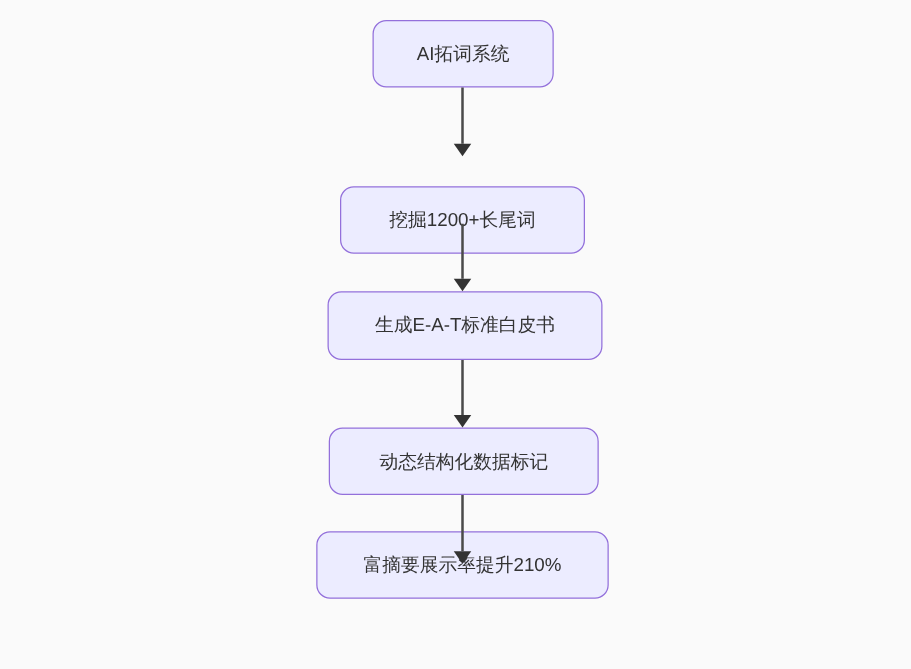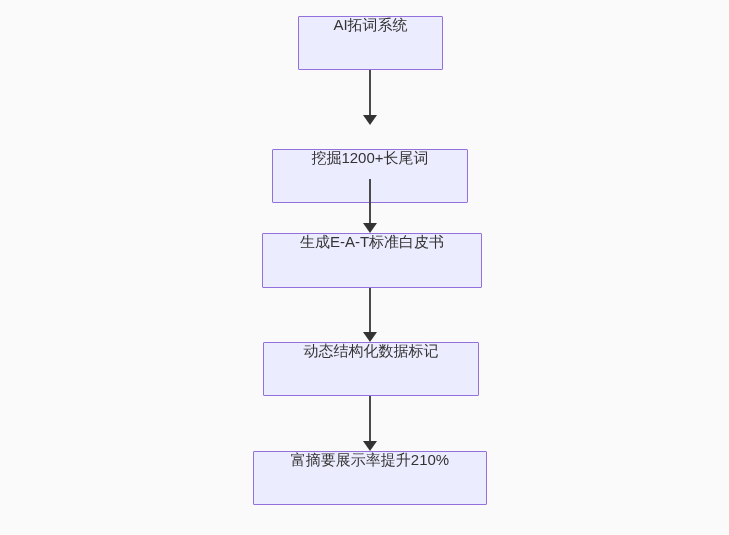--- a/index.html
+++ b/index.html
@@ -18,22 +18,23 @@
     position: absolute;
     left: 0; top: 0;
     width: 729px;
     height: 535px;
   }
   .node {
     position: absolute;
     box-sizing: border-box;
     background: #ececff;
     border: 1.5px solid #9370db;
-    border-radius: 1px;
+    border-radius: 11px;
     display: flex;
+    align-items: center;
     justify-content: center;
     color: #333333;
     font-size: 15px;
     line-height: 1;
     white-space: nowrap;
   }
   .arrow {
     position: absolute;
     width: 14px;
     display: flex;
@@ -67,21 +68,21 @@
   </div>
 
   <div class="node" style="left:263px; top:342px; width:216px; height:54px;">
     <span>动态结构化数据标记</span>
   </div>
 
   <div class="node" style="left:262px; top:233px; width:220px; height:55px;">
     <span>生成E-A-T标准白皮书</span>
   </div>
 
-  <div class="node" style="left:253px; top:451px; width:234px; height:54px;">
+  <div class="node" style="left:253px; top:425px; width:234px; height:54px;">
     <span>富摘要展示率提升210%</span>
   </div>
 
   <div class="arrow" style="left:363px; top:70px; height:55px;">
     <div class="arrow-line"></div>
     <div class="arrow-head"></div>
   </div>
 
   <div class="arrow" style="left:363px; top:179px; height:54px;">
     <div class="arrow-line"></div>

